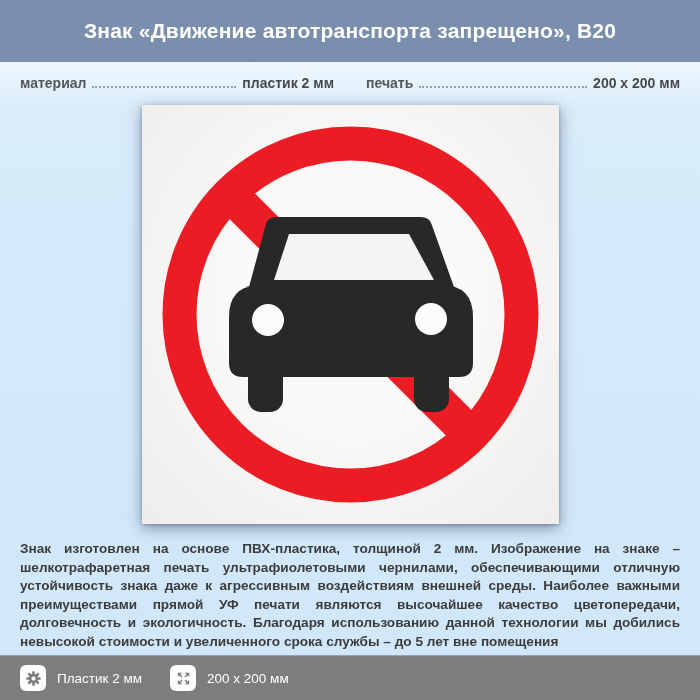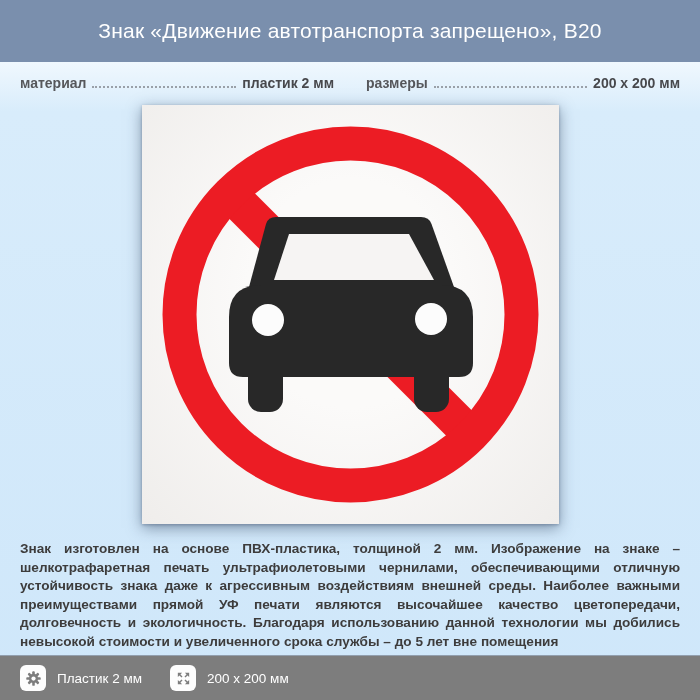--- a/index.html
+++ b/index.html
@@ -6,21 +6,21 @@
   .page {
     position:relative; width:700px; height:700px; overflow:hidden;
     font-family:"Liberation Sans", sans-serif;
     background:linear-gradient(180deg,#f0f8fe 62px,#d8ecfb 112px,#cfe7fa 100%);
   }
   .header {
     height:62px; background:#7a8fad;
     display:flex; align-items:center; justify-content:center;
   }
   .header .title {
-    margin:0; color:#ffffff; font-size:21px; font-weight:normal; letter-spacing:.2px;
+    margin:0; color:#ffffff; font-size:21px; font-weight:bold; letter-spacing:.2px;
   }
   .specs { display:flex; gap:32px; padding:0 20px; margin-top:13px; }
   .spec { flex:1; display:flex; align-items:baseline; font-size:14px; font-weight:bold; }
   .spec .label { color:#56575b; white-space:nowrap; }
   .spec .dots  { flex:1; border-bottom:2px dotted #9aa0a8; margin:0 6px 3px; align-self:flex-end; }
   .spec .value { color:#47484c; white-space:nowrap; }
   .sign-card {
     width:417px; height:419px; margin:14px auto 0;
     background:radial-gradient(ellipse at 50% 45%, #fbfaf9 35%, #efedeb 100%);
     box-shadow:0 4px 14px rgba(44,62,92,.5), 0 1px 3px rgba(44,62,92,.35);
@@ -50,21 +50,21 @@
     <h1 class="title">Знак «Движение автотранспорта запрещено», В20</h1>
   </div>
 
   <div class="specs">
     <div class="spec">
       <span class="label">материал</span>
       <span class="dots"></span>
       <span class="value">пластик 2 мм</span>
     </div>
     <div class="spec">
-      <span class="label">размеры</span>
+      <span class="label">печать</span>
       <span class="dots"></span>
       <span class="value">200 x 200 мм</span>
     </div>
   </div>
 
   <div class="sign-card">
     <svg viewBox="0 0 417 419">
 
       <line x1="84.5" y1="85.5" x2="332.5" y2="333.5" stroke="#ec1c24" stroke-width="36"></line>
 

